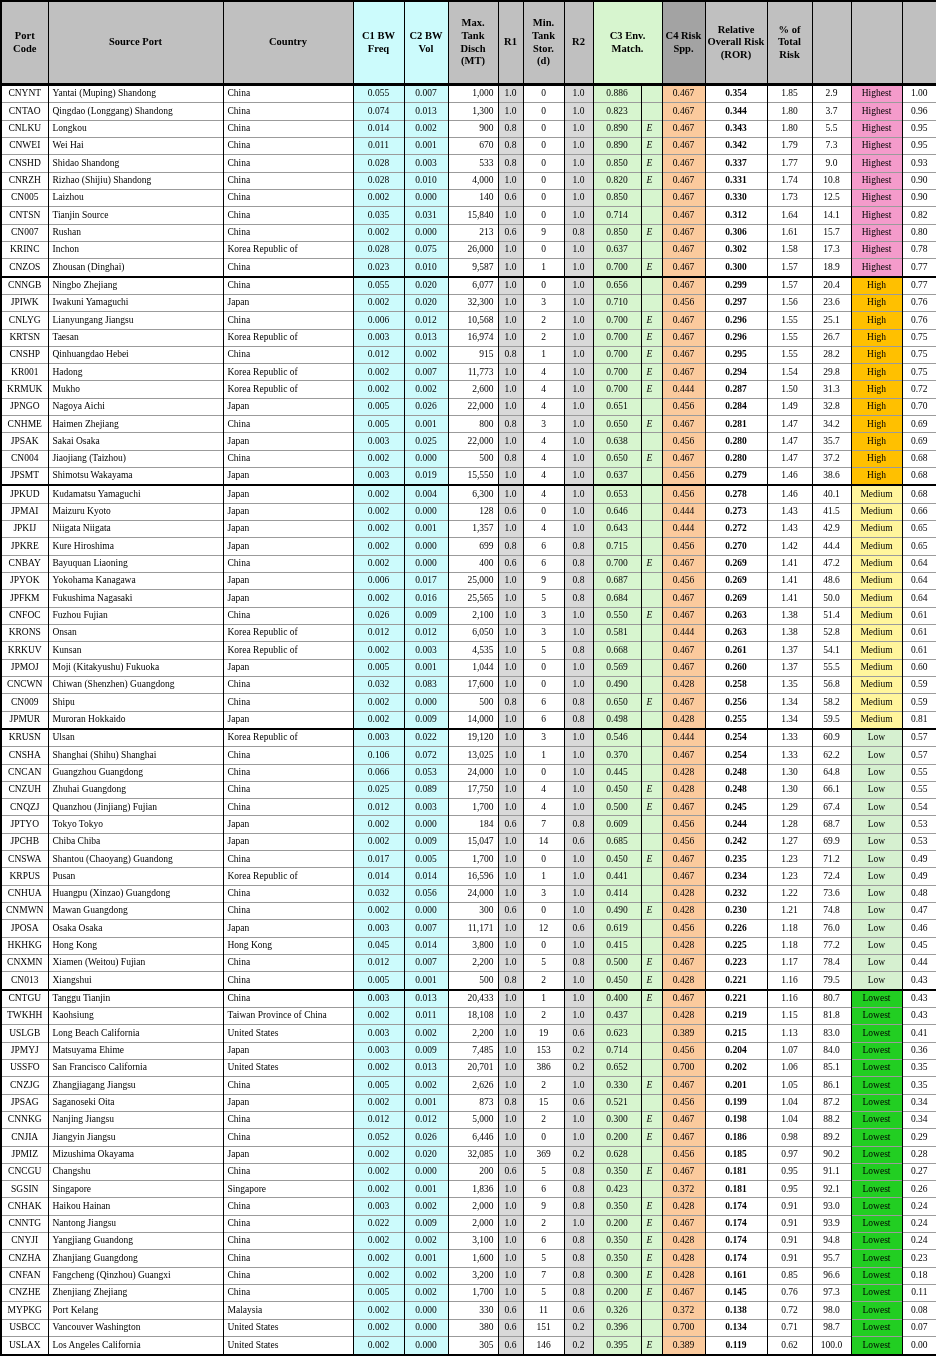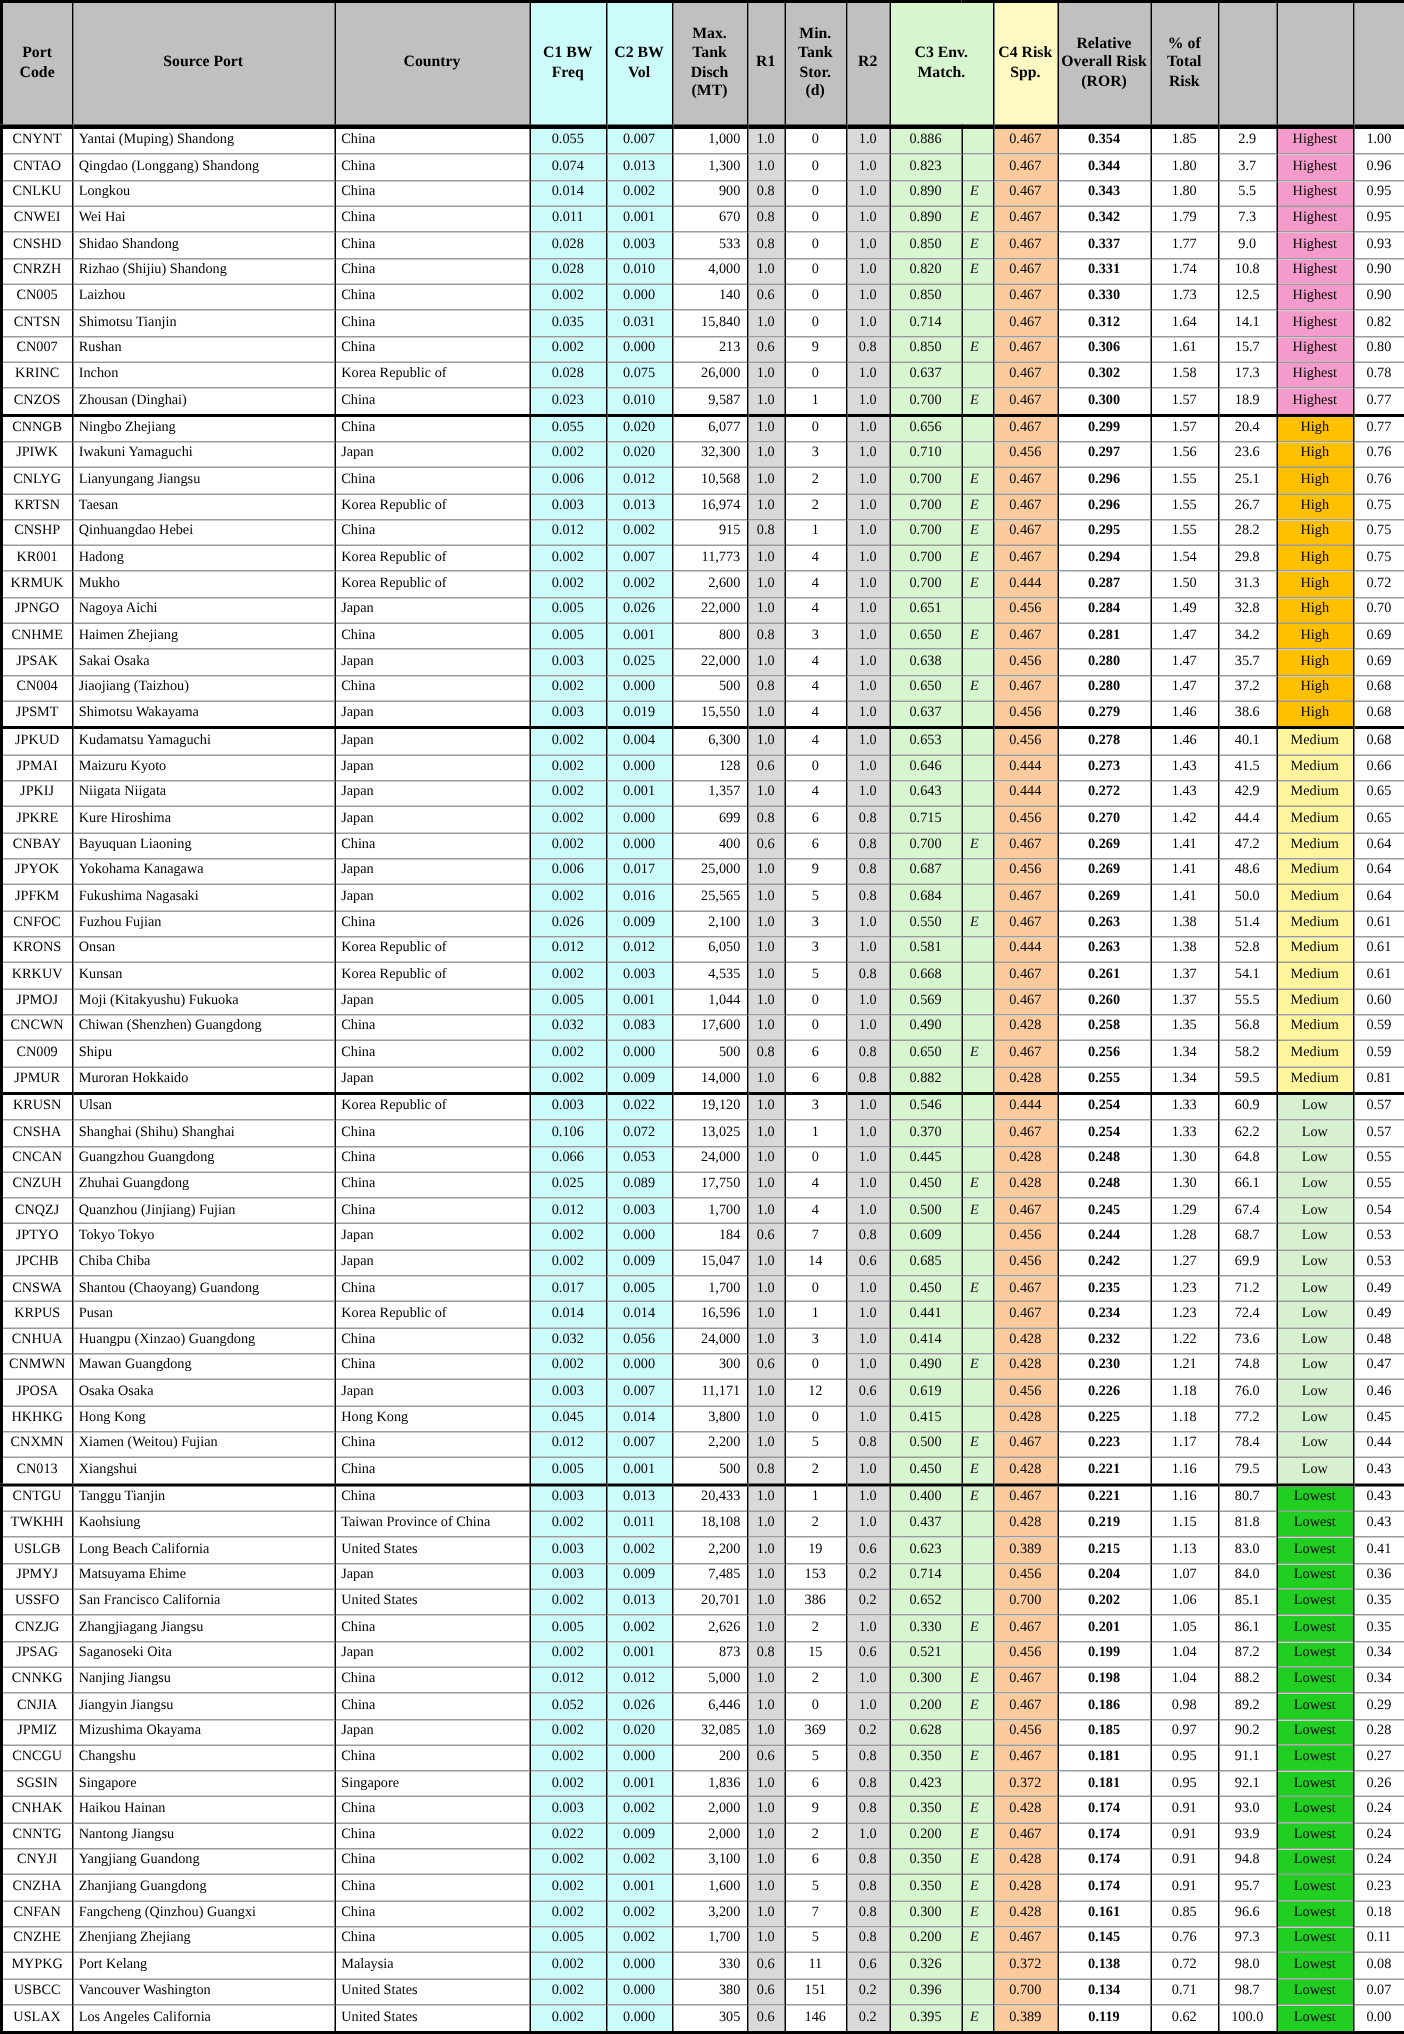--- a/index.html
+++ b/index.html
@@ -13,21 +13,21 @@
   col.w-c3{width:48px}col.w-e{width:21px}col.w-c4{width:43px}
   col.w-ror{width:62px}col.w-pct{width:45px}col.w-cum{width:39px}
   col.w-cat{width:51px}col.w-score{width:35px}
   th,td{border-left:1px solid #000;border-right:1px solid #000;
         overflow:hidden;white-space:nowrap;padding:0 2px;}
   thead th{background:#C0C0C0;font-weight:bold;font-size:10.5px;line-height:1.2;
            text-align:center;vertical-align:middle;height:81px;
            border-bottom:3px solid #000;white-space:normal;}
   thead th.h-cyan{background:#CCFBFC;}
   thead th.h-green{background:#D7F5CF;}
-  thead th.h-peach{background:#fef9c3;}
+  thead th.h-peach{background:#a3a3a3;}
   tbody td{font-size:9.5px;height:15px;line-height:1;text-align:center;
            border-top:1px solid #9b9b9b;}
   tbody tr.row-band-end td{border-bottom:2px solid #000;}
   td.c-port,td.c-country{text-align:left;padding-left:4px;}
   td.c-num{text-align:right;padding-right:4px;}
   td.c-cyan{background:#CCFBFC;}
   td.c-gray{background:#D9D9D9;}
   td.c-green{background:#D7F5CF;}
   td.c-e{font-style:italic;padding:0 4px 0 0;}
   td.c-peach{background:#FBCA9D;}
@@ -206,21 +206,21 @@
         <td class="c-green c-e"></td>
         <td class="c-peach">0.467</td>
         <td class="c-ror">0.330</td>
         <td>1.73</td>
         <td>12.5</td>
         <td class="c-cat" style="background: rgb(244, 155, 203);">Highest</td>
         <td>0.90</td>
       </tr>
       <tr>
         <td>CNTSN</td>
-        <td class="c-port">Shimotsu Tianjin</td>
+        <td class="c-port">Tianjin Source</td>
         <td class="c-country">China</td>
         <td class="c-cyan">0.035</td>
         <td class="c-cyan">0.031</td>
         <td class="c-num">15,840</td>
         <td class="c-gray">1.0</td>
         <td>0</td>
         <td class="c-gray">1.0</td>
         <td class="c-green">0.714</td>
         <td class="c-green c-e"></td>
         <td class="c-peach">0.467</td>
@@ -765,21 +765,21 @@
       <tr class="row-band-end">
         <td>JPMUR</td>
         <td class="c-port">Muroran Hokkaido</td>
         <td class="c-country">Japan</td>
         <td class="c-cyan">0.002</td>
         <td class="c-cyan">0.009</td>
         <td class="c-num">14,000</td>
         <td class="c-gray">1.0</td>
         <td>6</td>
         <td class="c-gray">0.8</td>
-        <td class="c-green">0.882</td>
+        <td class="c-green">0.498</td>
         <td class="c-green c-e"></td>
         <td class="c-peach">0.428</td>
         <td class="c-ror">0.255</td>
         <td>1.34</td>
         <td>59.5</td>
         <td class="c-cat" style="background: rgb(255, 245, 156);">Medium</td>
         <td>0.81</td>
       </tr>
       <tr>
         <td>KRUSN</td>

